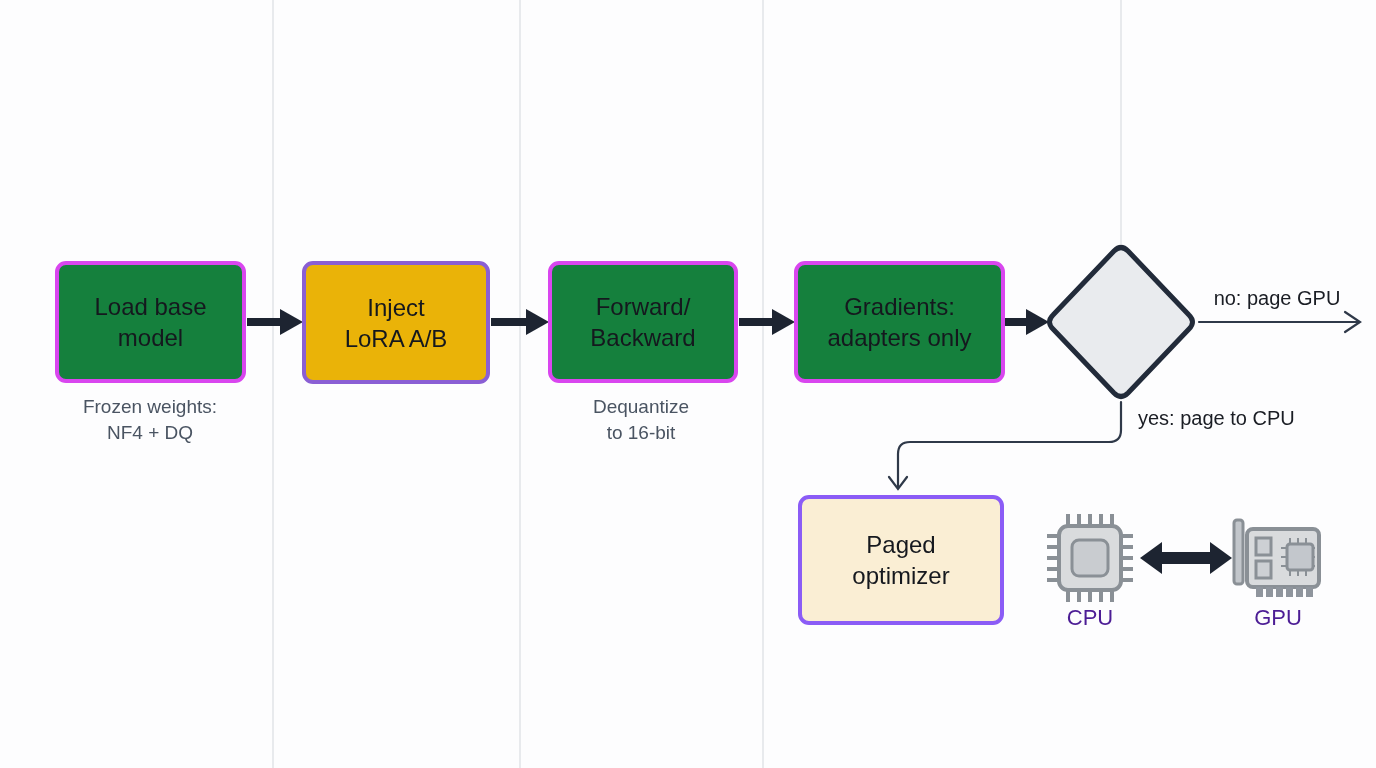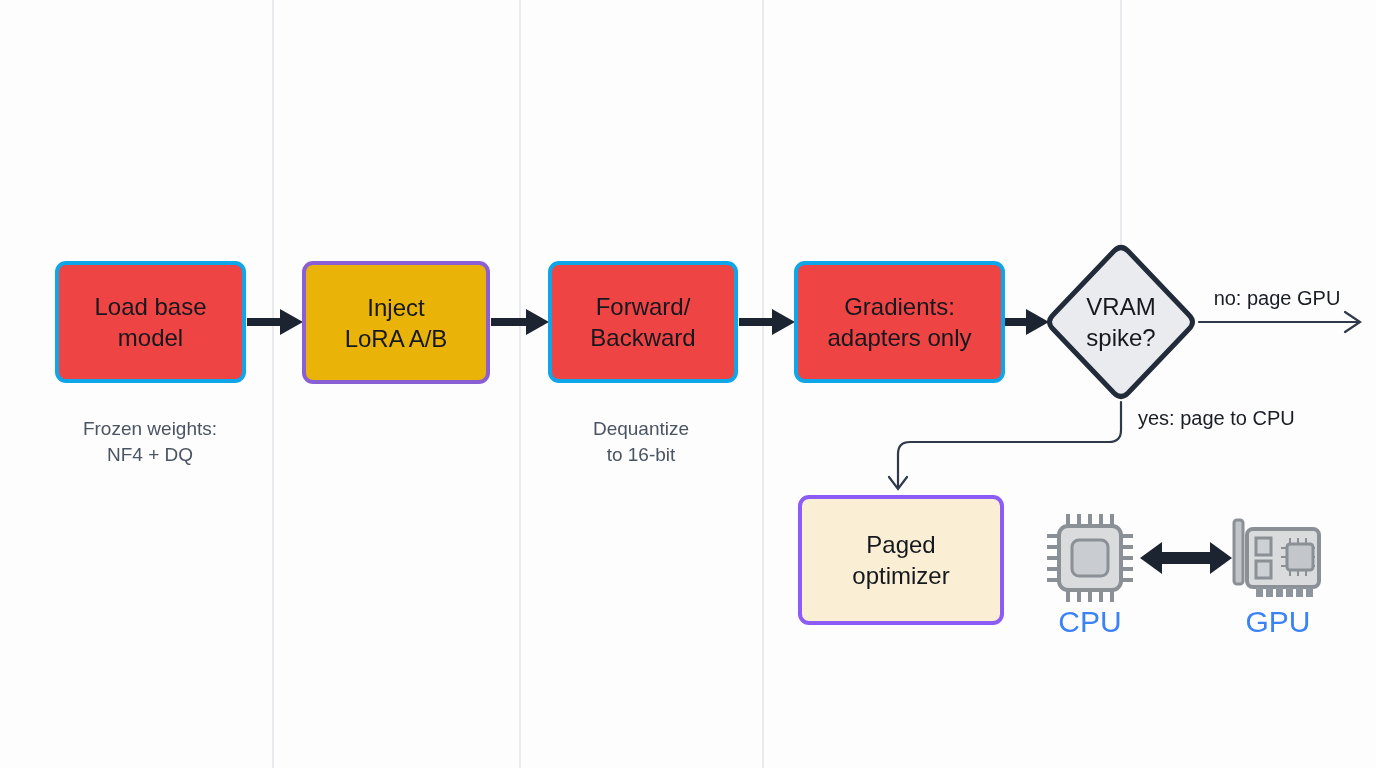--- a/index.html
+++ b/index.html
@@ -27,31 +27,30 @@
     border-radius: 11px;
     display: flex;
     align-items: center;
     justify-content: center;
     text-align: center;
     font-size: 24px;
     line-height: 31px;
     color: #15181e;
     white-space: pre-line;
   }
-  .node.blue   { border: 4px solid #0ea5e9; background: #ef4444; }
+  .node.blue   { border: 4px solid #d946ef; background: #15803d; }
   .node.purple { border: 4px solid #8a5fd4; background: #eab308; }
   .node.orange { border: 4px solid #8b5cf6; background: #faeed4; }
   .caption {
     position: absolute;
     text-align: center;
     font-size: 19px;
     line-height: 26px;
     color: #4a5462;
     white-space: pre-line;
-    margin-top: 22px;
   }
   .diamond-label {
     position: absolute;
     left: 1056px; top: 280px;
     width: 130px; height: 84px;
     display: flex;
     align-items: center;
     justify-content: center;
     text-align: center;
     font-size: 24px;
@@ -61,22 +60,22 @@
   }
   .edge-label {
     position: absolute;
     font-size: 20px;
     color: #1a1d24;
   }
   .hw-label {
     position: absolute;
     width: 120px;
     text-align: center;
-    font-size: 30px;
-    color: #3b82f6;
+    font-size: 22px;
+    color: #4c1d95;
   }
 </style>
 </head>
 <body>
 
 <div class="canvas">
 
   <div class="divider" style="left:272px; height:768px;"></div>
   <div class="divider" style="left:519px; height:768px;"></div>
   <div class="divider" style="left:762px; height:768px;"></div>
@@ -197,22 +196,20 @@
   <div class="node orange" style="left:798px; top:495px; width:206px; height:130px;">
     <span>Paged
 optimizer</span>
   </div>
 
   <div class="caption" style="left:40px; top:394px; width:220px;">Frozen weights:
 NF4 + DQ</div>
   <div class="caption" style="left:531px; top:394px; width:220px;">Dequantize
 to 16-bit</div>
 
-  <div class="diamond-label">VRAM
-spike?</div>
 
   <div class="edge-label" style="left:1194px; top:287px; width:166px; text-align:center;">no: page GPU</div>
   <div class="edge-label" style="left:1138px; top:407px; width:200px; text-align:left;">yes: page to CPU</div>
 
   <div class="hw-label" style="left:1030px; top:605px;">CPU</div>
   <div class="hw-label" style="left:1218px; top:605px;">GPU</div>
 
 </div>
 
 </body></html>

